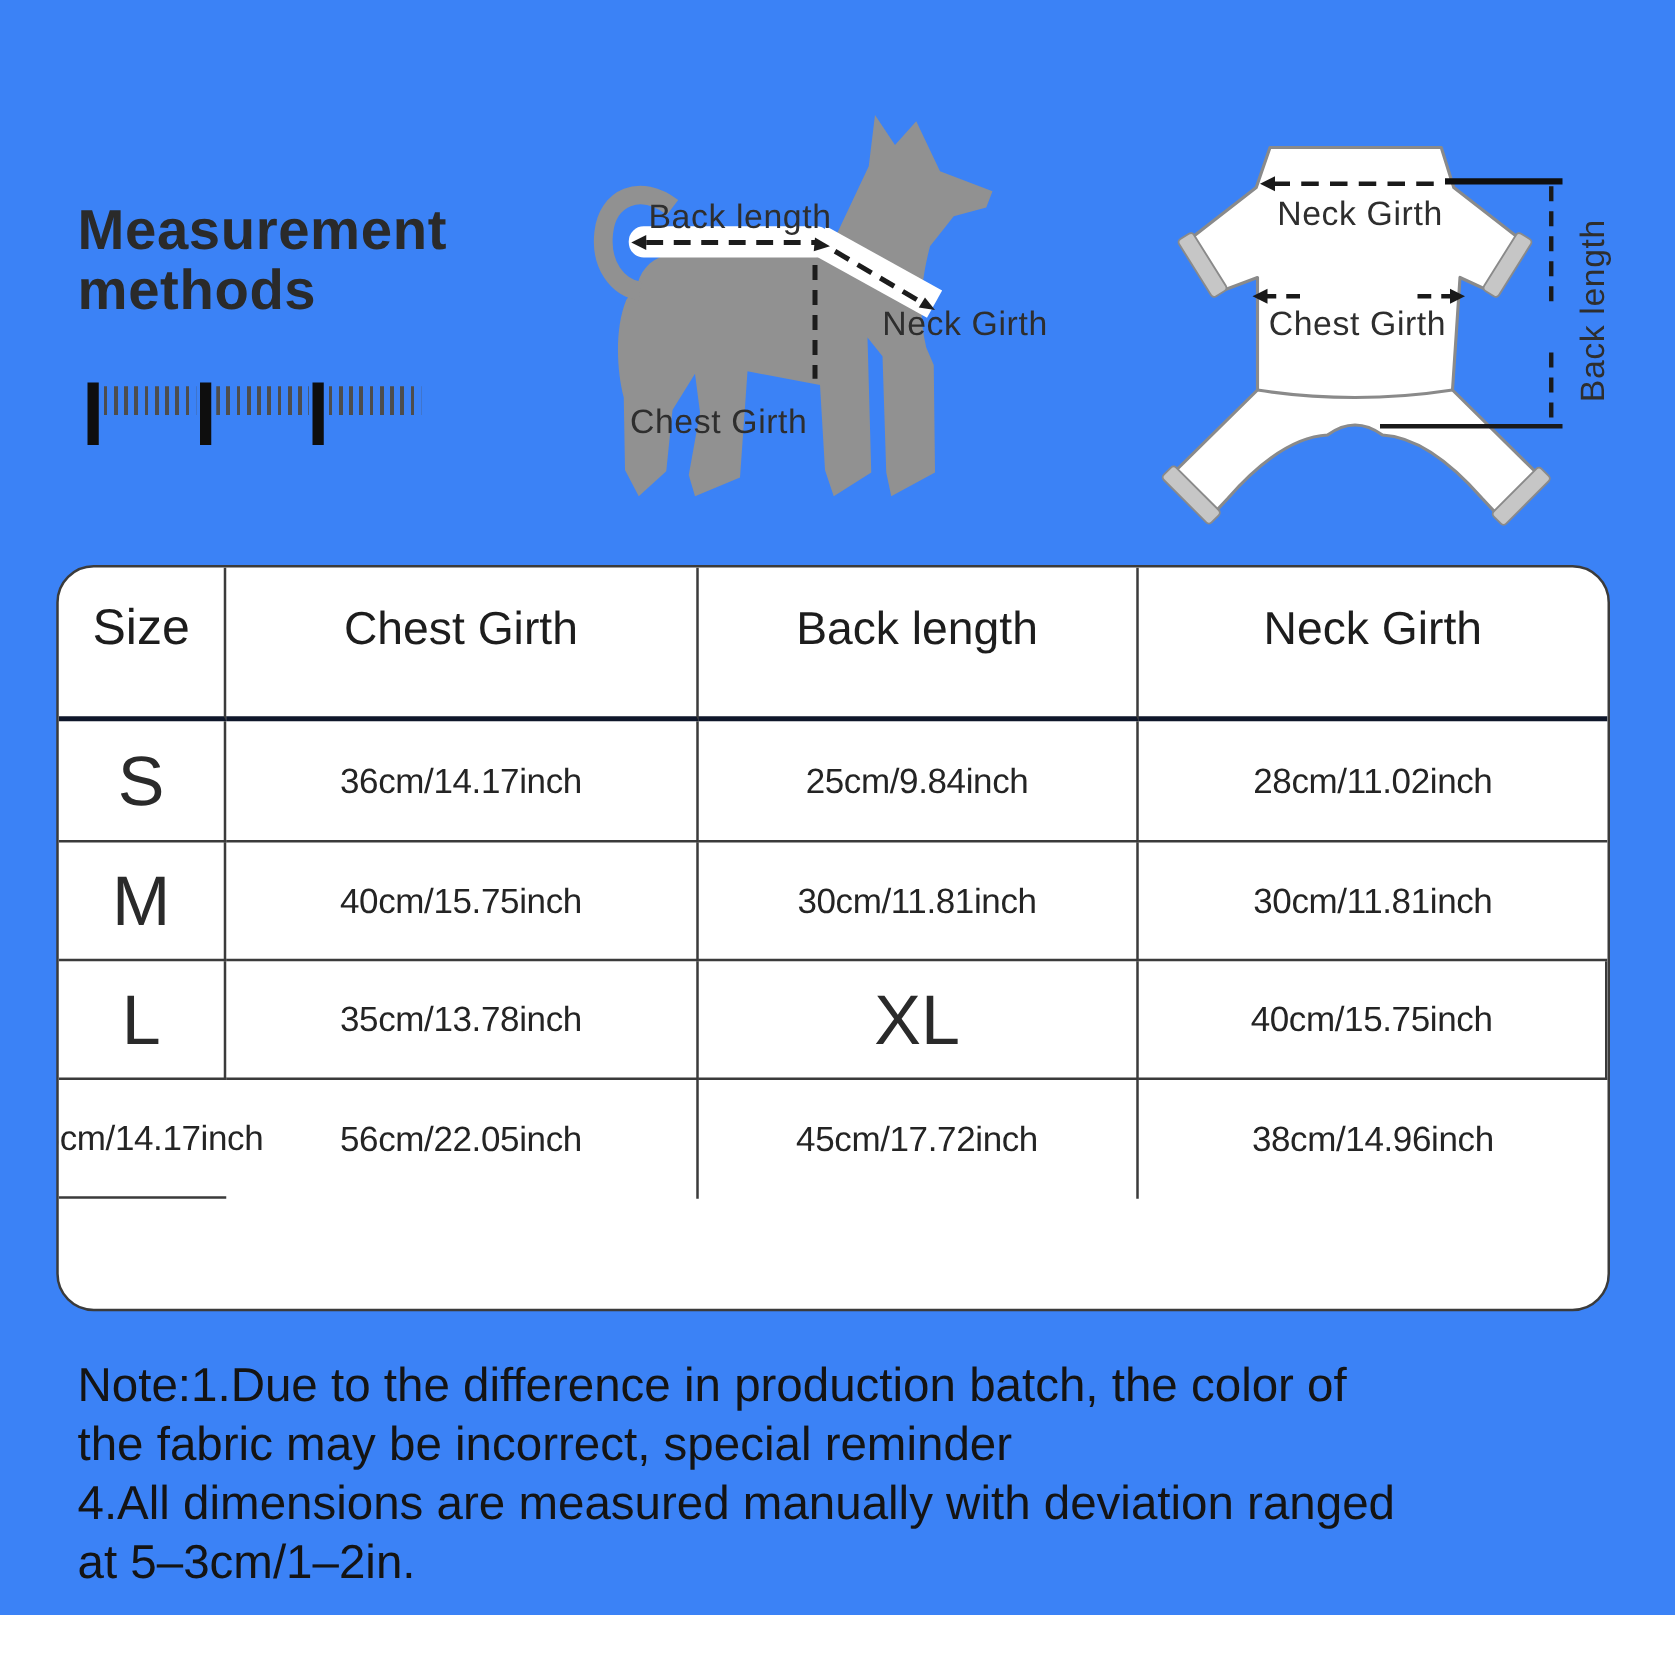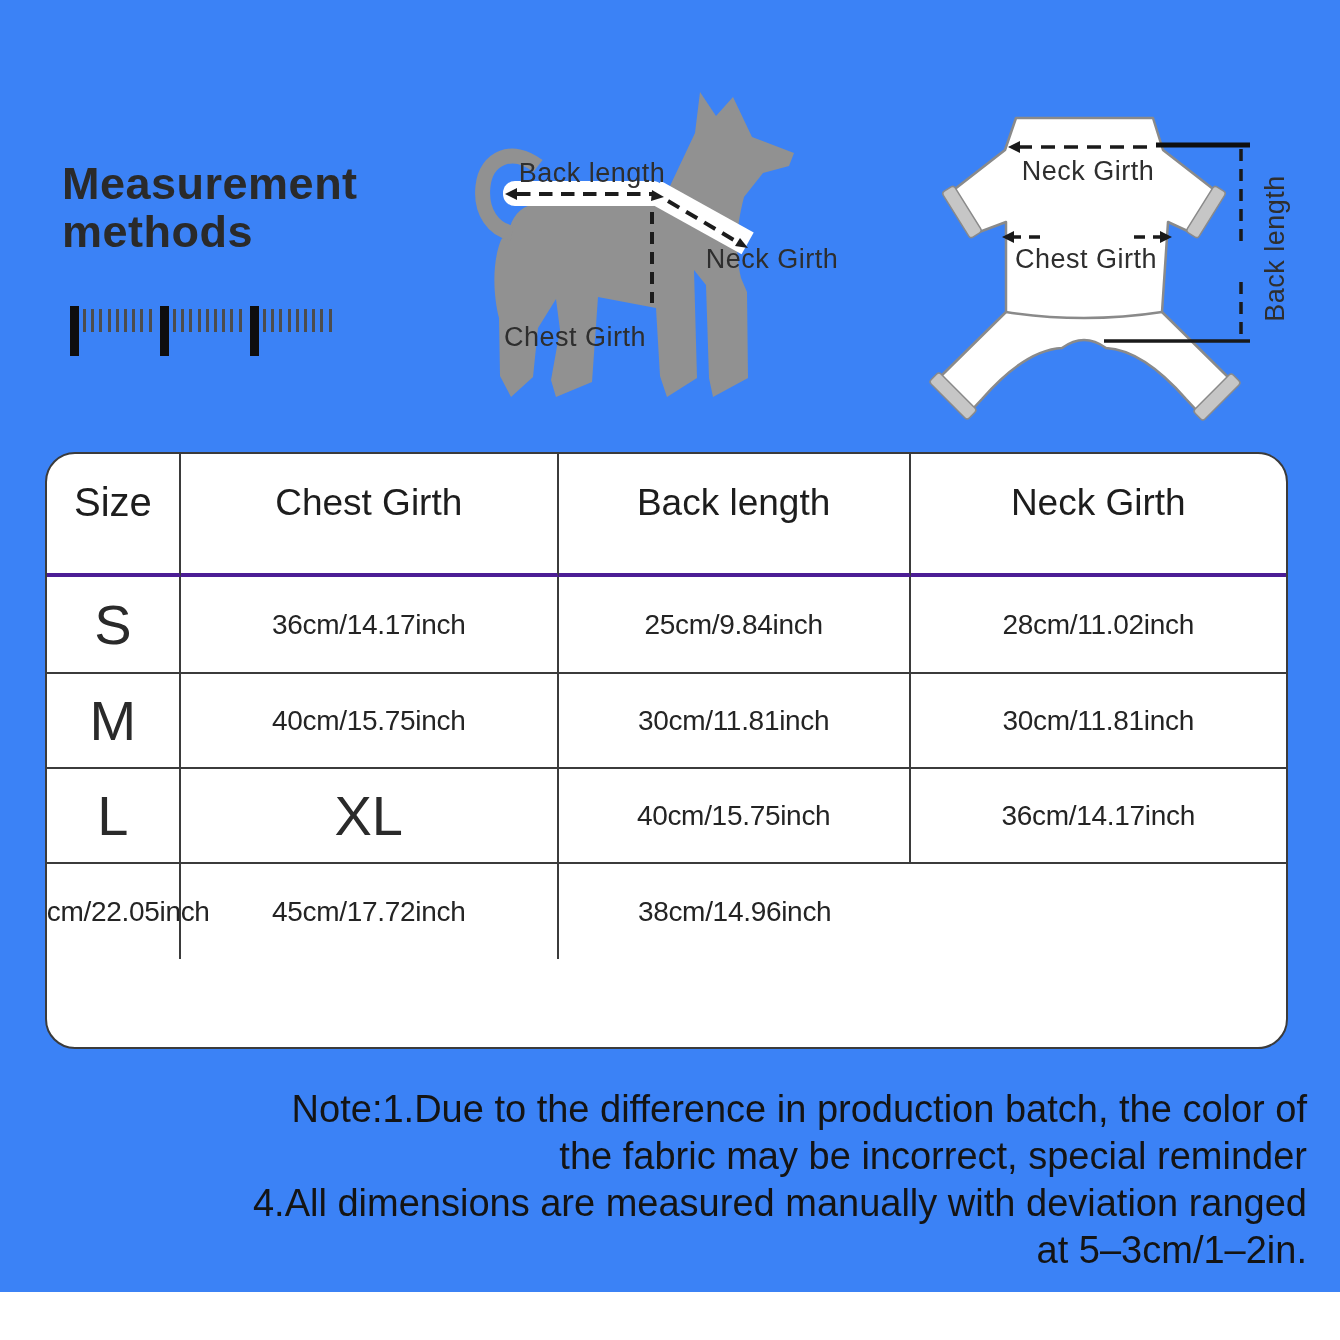--- a/index.html
+++ b/index.html
@@ -26,27 +26,27 @@
   svg{overflow:visible;}
   
   .size-table{
     left:45px;top:452px;width:1239px;height:593px;
     border:2.5px solid #3b3b3b;border-radius:30px;overflow:hidden;background:#fff;
     display:grid;grid-template-columns:10.8% 30.5% 28.4% 30.3%;
     grid-template-rows:123px 97px 95px 95px 95px auto;
   }
   .cell{display:flex;align-items:center;justify-content:center;}
   .col0,.col1,.col2{border-right:2.5px solid #3b3b3b;}
-  .head-cell{border-bottom:4px solid #4c1d95;padding-bottom:22px;font-size:37px;color:#1d1d1d;}
+  .head-cell{border-bottom:4px solid #0f172a;padding-bottom:22px;font-size:37px;color:#1d1d1d;}
   .head-cell.size-col{font-size:40px;}
   .rowsep{border-bottom:2.5px solid #3b3b3b;}
   .body-cell.size-col{font-size:56px;color:#2a2a2a;}
   .body-cell.val-col{font-size:28px;color:#242424;letter-spacing:-.3px;}
   
-  .notes{left:62px;top:1086px;width:1245px;font-size:38px;line-height:1.24;color:#141414;text-align:right;}
+  .notes{left:62px;top:1086px;width:1245px;font-size:38px;line-height:1.24;color:#141414;}
 </style>
 </head>
 <body>
 
 <div id="stage">
 
   <div class="abs title">
     <div>Measurement</div>
     <div>methods</div>
   </div>
@@ -143,20 +143,21 @@
 
   <div class="cell body-cell col0 size-col rowsep">S</div>
       <div class="cell body-cell col1 val-col rowsep">36cm/14.17inch</div>
       <div class="cell body-cell col2 val-col rowsep">25cm/9.84inch</div>
       <div class="cell body-cell col3 val-col rowsep">28cm/11.02inch</div>
       <div class="cell body-cell col0 size-col rowsep">M</div>
       <div class="cell body-cell col1 val-col rowsep">40cm/15.75inch</div>
       <div class="cell body-cell col2 val-col rowsep">30cm/11.81inch</div>
       <div class="cell body-cell col3 val-col rowsep">30cm/11.81inch</div>
       <div class="cell body-cell col0 size-col rowsep">L</div>
+      <div class="cell body-cell col2 val-col rowsep">35cm/13.78inch</div>
       <div class="cell body-cell col0 size-col rowsep">XL</div>
       <div class="cell body-cell col2 val-col rowsep">40cm/15.75inch</div>
       <div class="cell body-cell col3 val-col rowsep">36cm/14.17inch</div>
       <div class="cell body-cell col1 val-col">56cm/22.05inch</div>
       <div class="cell body-cell col2 val-col">45cm/17.72inch</div>
       <div class="cell body-cell col3 val-col">38cm/14.96inch</div>
     </div>
 
   <div class="abs notes">
     <div>Note:1.Due to the difference in production batch, the color of</div>

